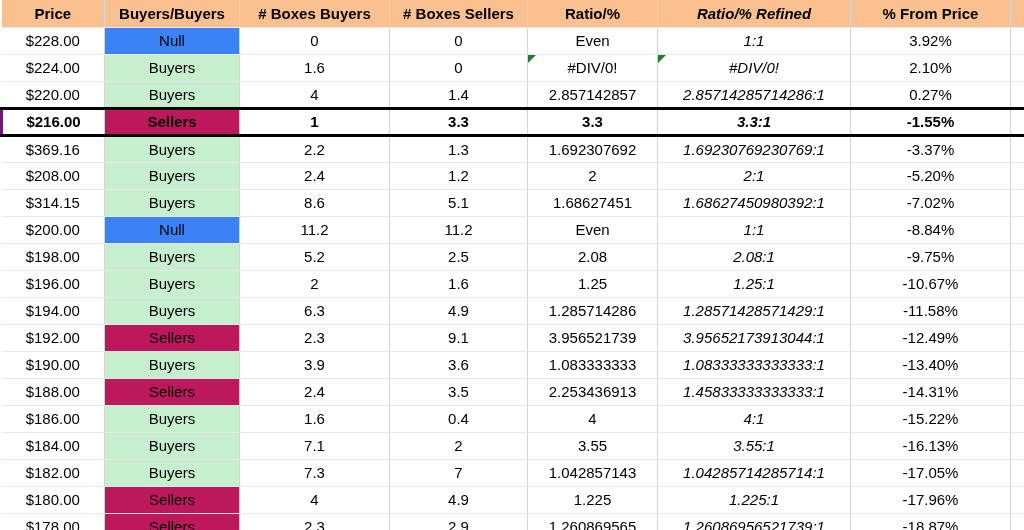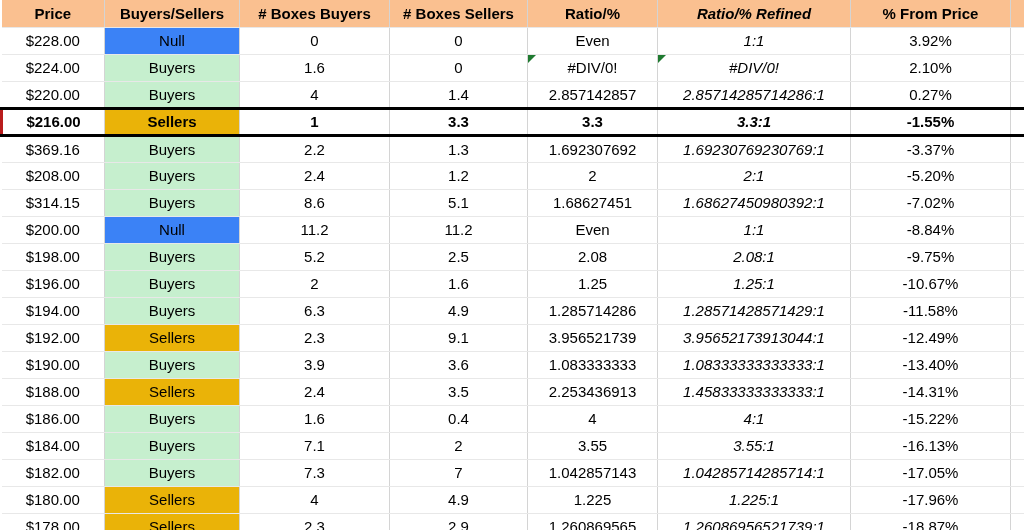--- a/index.html
+++ b/index.html
@@ -49,32 +49,32 @@
   .c-bs         { width: 135px; }
   .c-bb         { width: 150px; }
   .c-bsl        { width: 138px; }
   .c-ratio      { width: 130px; margin-top: 48px; }
   .c-refined    { width: 193px; font-style: italic; }
   .c-pct        { width: 160px; }
   .c-edge       { width: 15px; }
 
   
   .fill-green  { background: #C6EFCE; color: #16663B; }
-  .fill-red    { background: #eab308; color: #B3123A; }
+  .fill-red    { background: #be185d; color: #B3123A; }
   .fill-yellow { background: #3b82f6; color: #A9721A; }
 
   
   tr.hl td {
     font-weight: bold;
   }
   tr.hl td {
     border-top: 3px solid #000000;
     border-bottom: 3px solid #000000;
   }
-  tr.hl td.c-price { border-left: 3px solid #b91c1c; }
+  tr.hl td.c-price { border-left: 3px solid #701a75; }
 
   
   .err-tri {
     position: absolute;
     top: 0;
     left: 0;
     width: 0;
     height: 0;
     border-top: 8px solid #1F7A30;
     border-right: 8px solid transparent;
@@ -92,21 +92,21 @@
         <col class="c-bb">
         <col class="c-bsl">
       <col class="c-ratio">
         <col class="c-refined">
         <col class="c-pct">
         <col class="c-edge">
     </colgroup>
     <thead>
       <tr>
         <th class="c-price">Price</th>
-        <th class="c-bs">Buyers/Sellers</th>
+        <th class="c-bs">Buyers/Buyers</th>
         <th class="c-bb"># Boxes Buyers</th>
         <th class="c-bsl"># Boxes Sellers</th>
         <th class="c-ratio">Ratio/%</th>
         <th class="c-refined">Ratio/% Refined</th>
         <th class="c-pct">% From Price</th>
         <th class="c-edge"></th>
       </tr>
     </thead>
     <tbody id="tbody">
         <tr>

